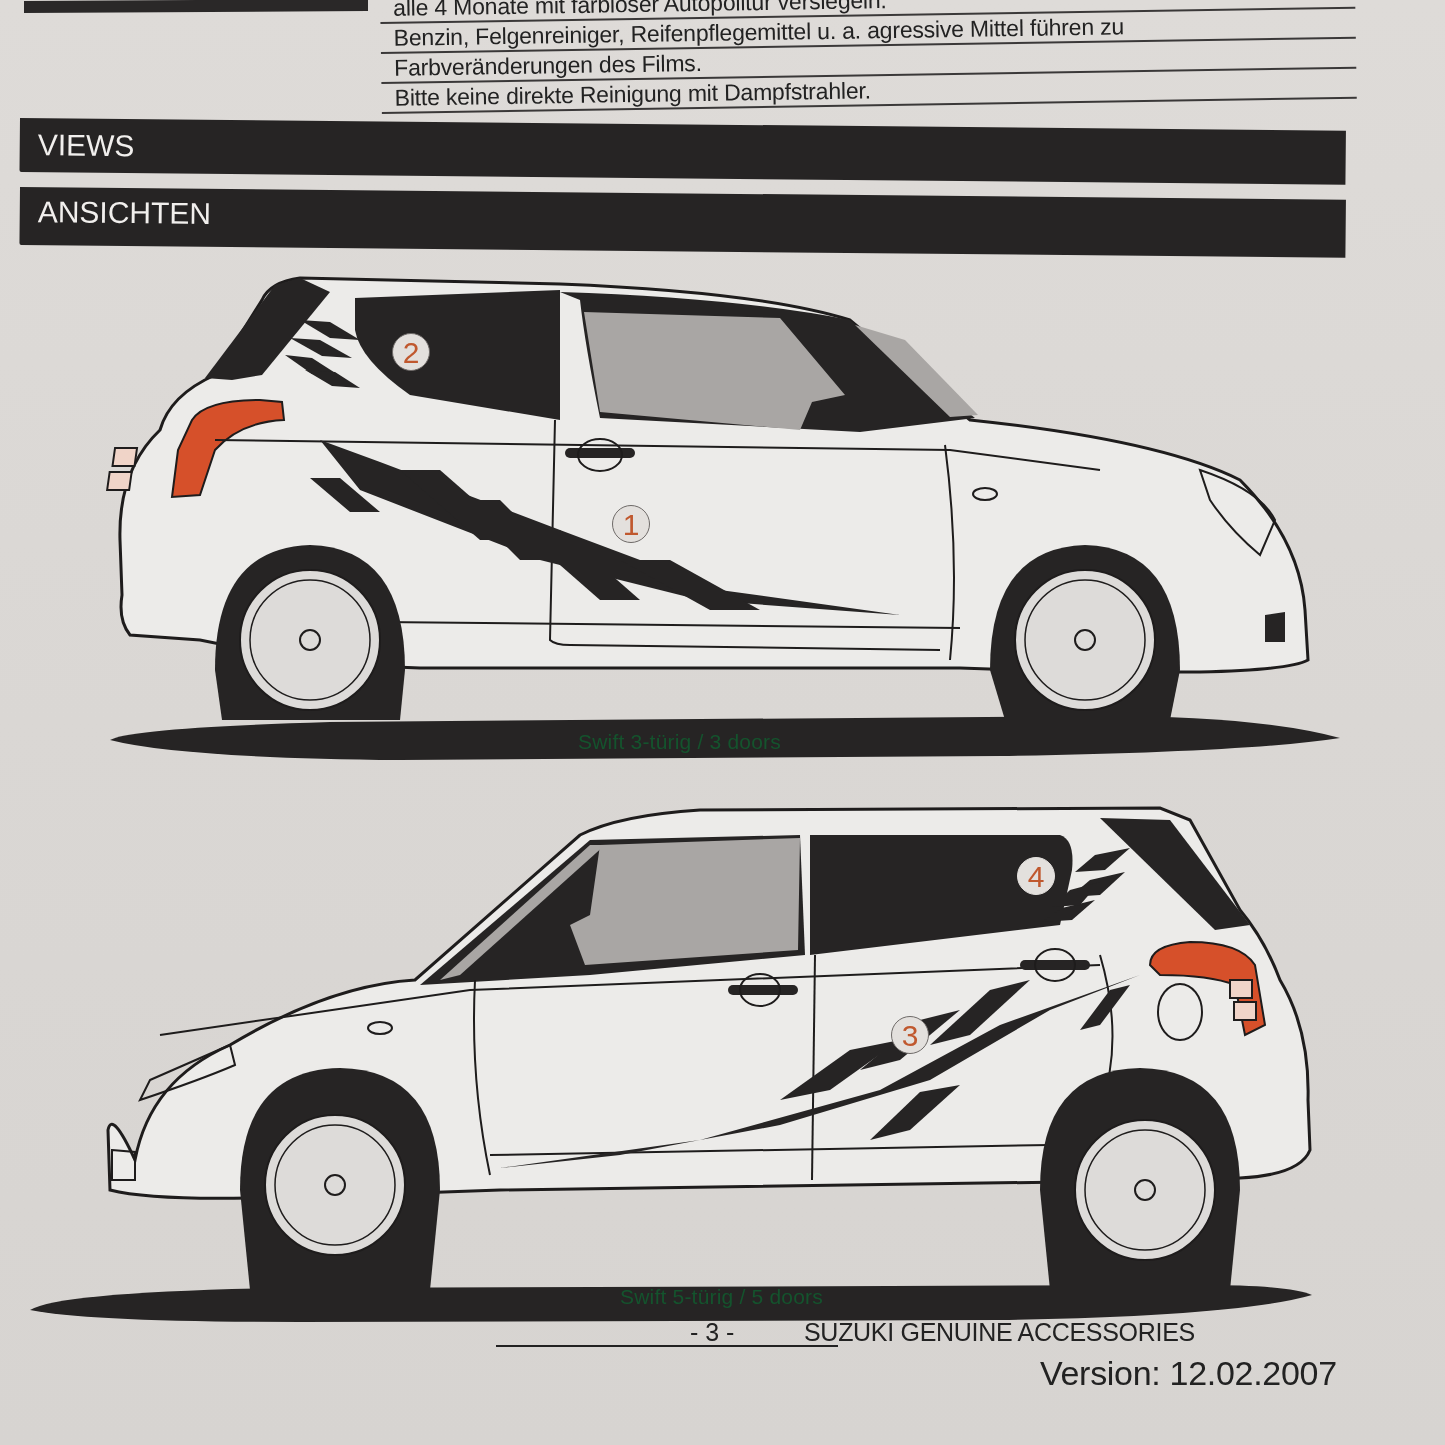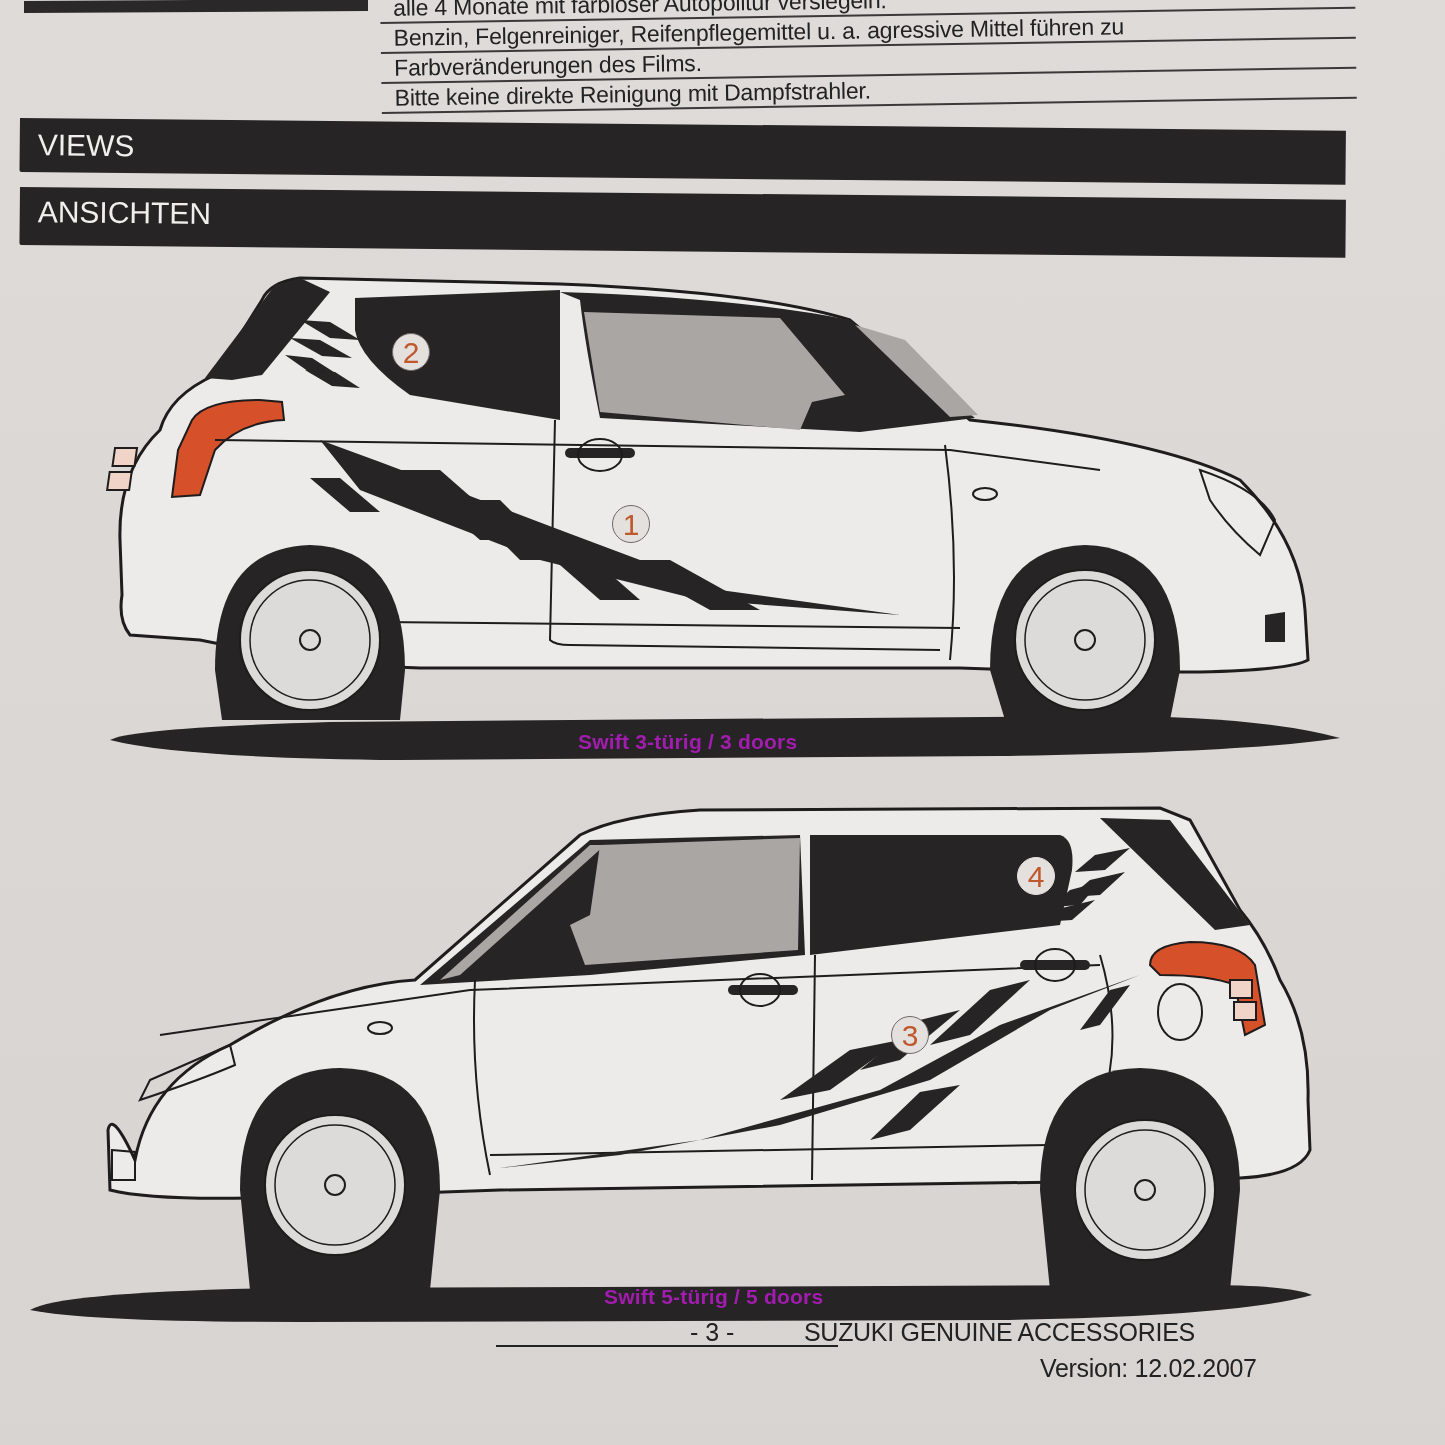--- a/index.html
+++ b/index.html
@@ -29,42 +29,42 @@
     font-size: 30px; line-height: 54px; padding-left: 18px; box-sizing: border-box;
     transform: rotate(0.55deg); transform-origin: left top;
     border-radius: 0 0 0 2px;
   }
   .section-bar.views { top: 118px; }
   .section-bar.ansichten { top: 187px; height: 58px; line-height: 50px; }
 
   .car-figure { position: absolute; left: 0; width: 1445px; }
   .car-figure svg { position: absolute; left: 0; top: 0; }
   .car-caption {
-    position: absolute; color: #a21caf; font-weight: bold; font-size: 21px;
+    position: absolute; color: #14532d; font-weight: normal; font-size: 21px;
     white-space: nowrap; letter-spacing: 0.2px;
   }
   .marker {
     position: absolute; width: 38px; height: 38px; border-radius: 50%;
     border: 1.5px solid #6e6a68; background: #e3e0dd; color: #c0582e;
     font-size: 30px; line-height: 38px; text-align: center; box-sizing: border-box;
   }
   .marker.on-dark { border-color: #e3e0dd; }
 
   .footer-rule {
     position: absolute; left: 496px; top: 1345px; width: 342px; height: 2px; background: #222;
   }
   .footer-page {
     position: absolute; left: 690px; top: 1318px; font-size: 25px; color: #222;
   }
   .footer-brand {
     position: absolute; left: 804px; top: 1318px; font-size: 25px; color: #222;
     letter-spacing: -0.3px;
   }
   .footer-version {
-    position: absolute; left: 1040px; top: 1354px; font-size: 25px; color: #222;
+    position: absolute; left: 1040px; top: 1354px; font-size: 34px; color: #222;
     letter-spacing: -0.3px;
   }
 </style>
 </head>
 <body>
 
 <div class="top-black-bar"></div>
 
 <div class="care-lines">
   <div class="care-line">alle 4 Monate mit farbloser Autopolitur versiegeln.</div>
@@ -196,19 +196,19 @@
 
     <g fill="#262424">
       <path d="M1095,75 L1130,68 L1105,90 L1075,92 Z"></path>
       <path d="M1090,100 L1125,92 L1100,115 L1070,117 Z"></path>
       <path d="M1062,128 L1095,120 L1072,140 L1042,142 Z"></path>
       <path d="M1070,110 L1100,102 L1080,125 L1052,127 Z"></path>
     </g>
   </svg>
   <div class="marker on-dark" style="left:1017px; top:77px;">4</div>
   <div class="marker" style="left:891px; top:236px;">3</div>
-  <div class="car-caption" style="left:604px; top:505px;text-align:right;">Swift 5-türig / 5 doors</div>
+  <div class="car-caption" style="left:620px; top:505px;text-align:right;">Swift 5-türig / 5 doors</div>
 </div>
 
 <div class="footer-rule"></div>
 <div class="footer-page">- 3 -</div>
 <div class="footer-brand">SUZUKI GENUINE ACCESSORIES</div>
 <div class="footer-version">Version: 12.02.2007</div>
 
 </body></html>

